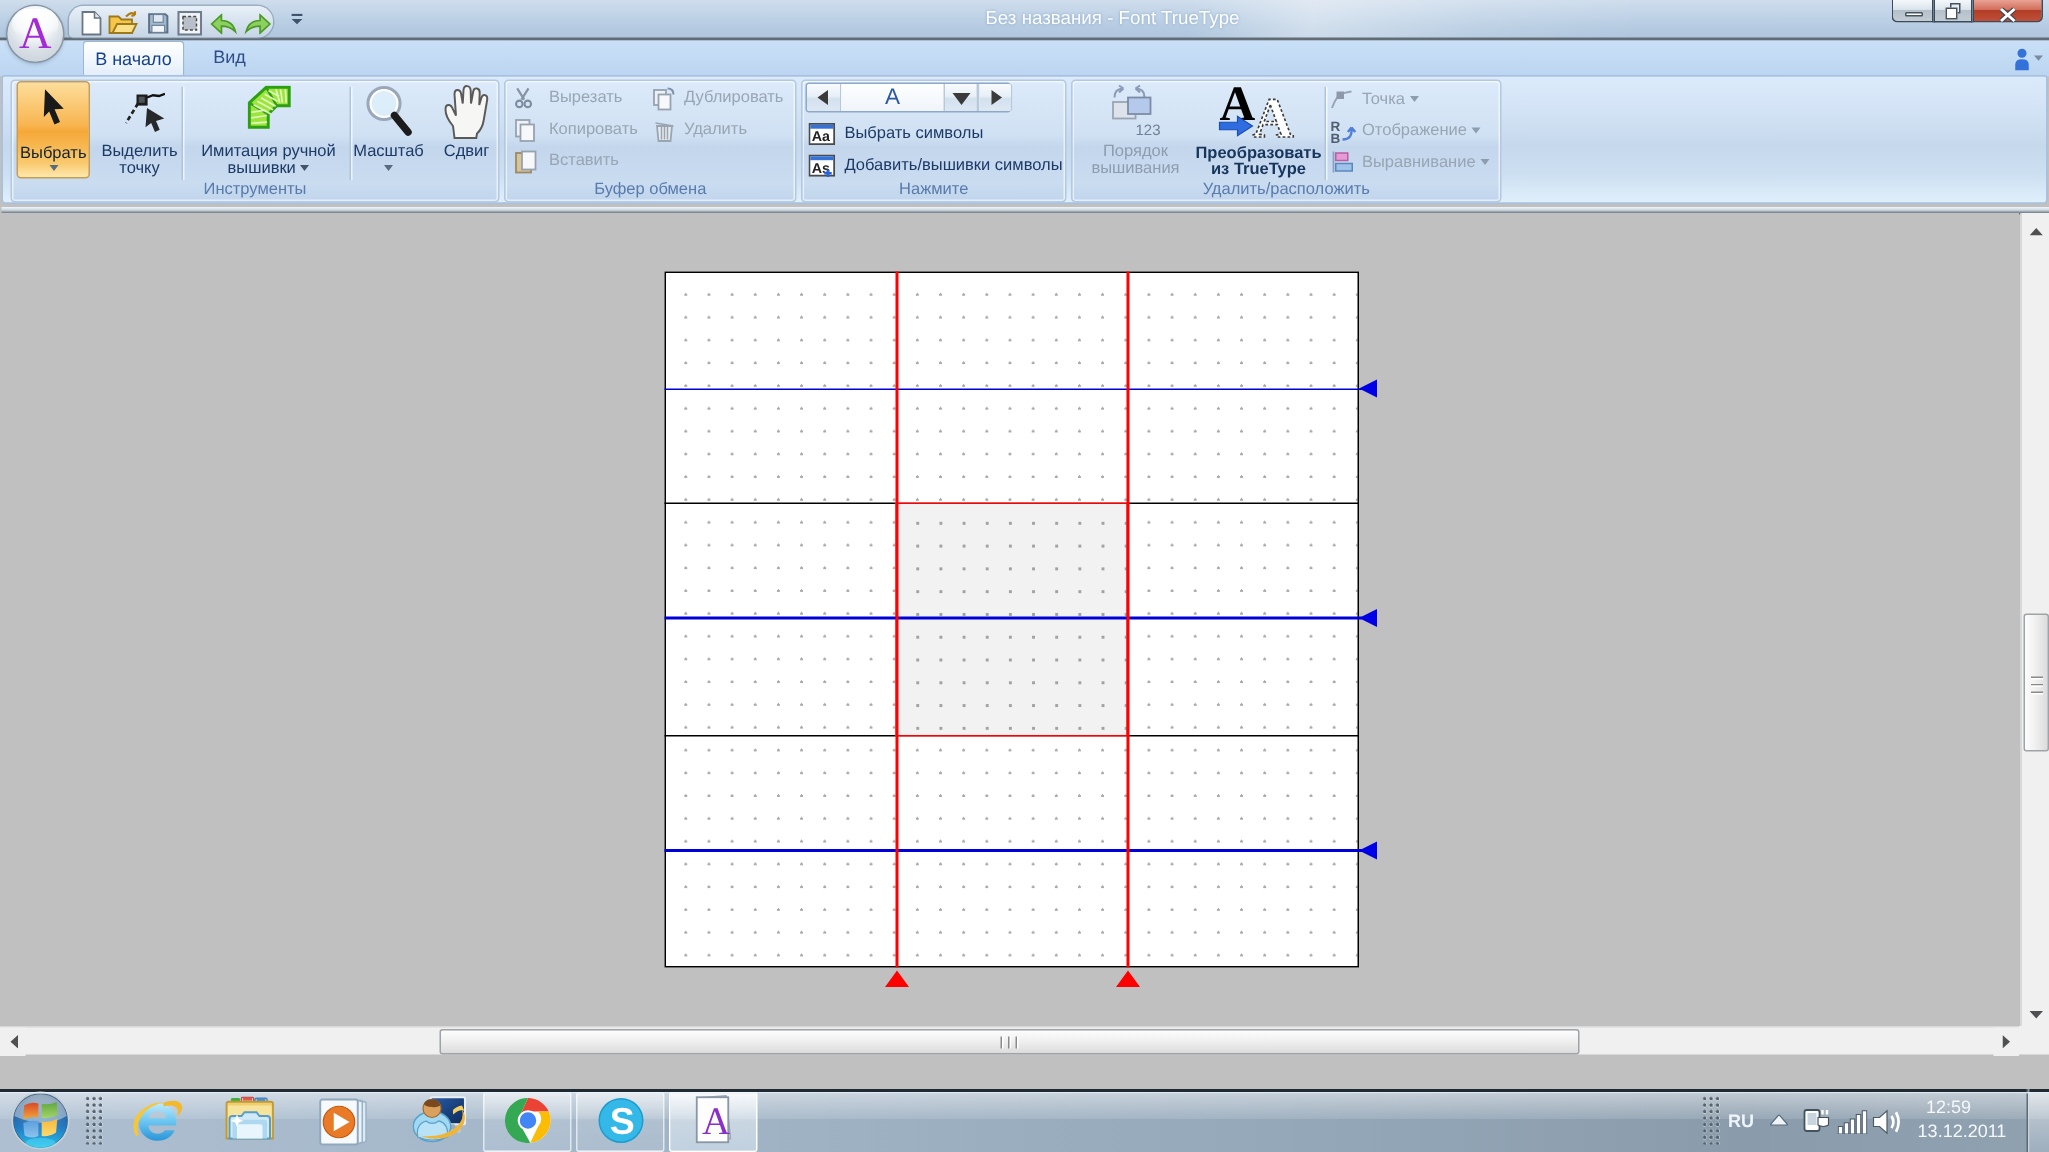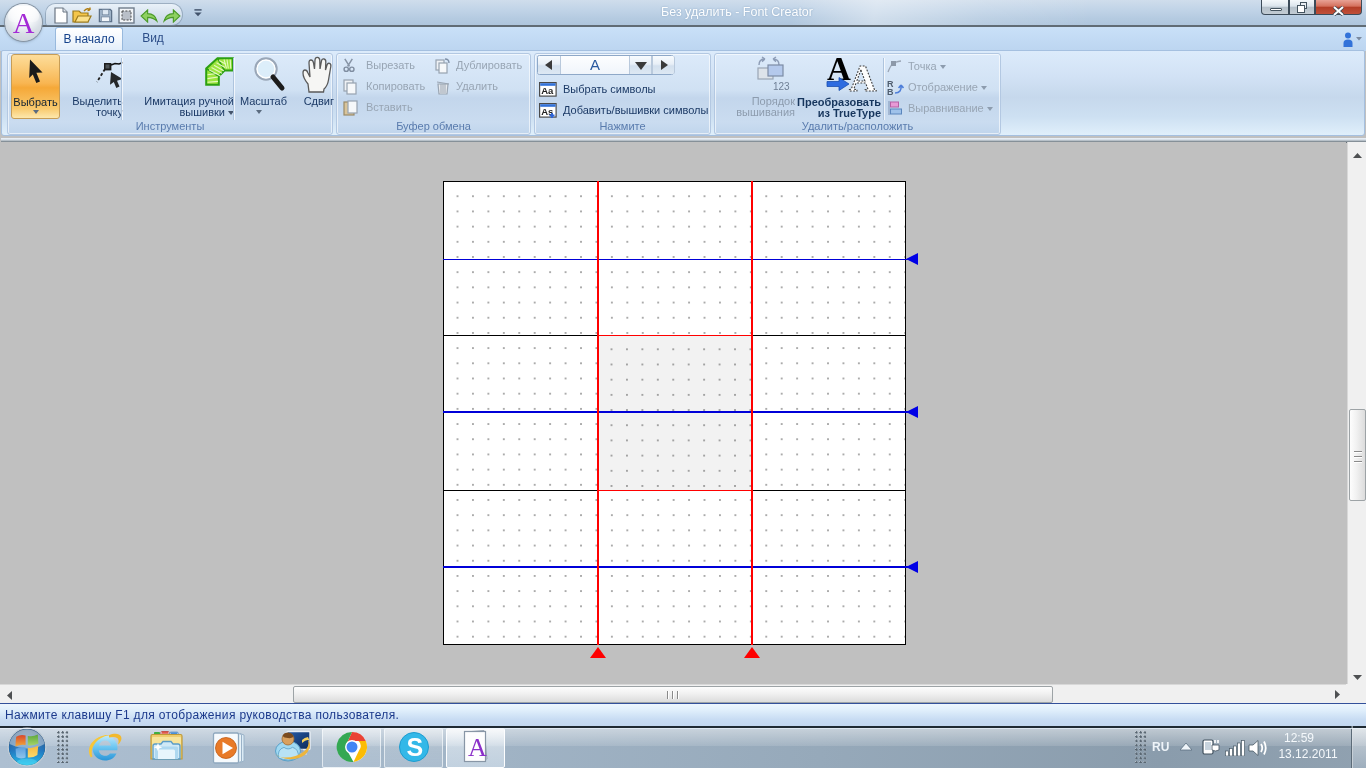--- a/index.html
+++ b/index.html
@@ -60,21 +60,21 @@
 #ribbon:after { content:""; position:absolute; left:-1px; top:87px; width:1366px; height:5px;
   background:linear-gradient(to bottom,#eef5fc 0%, #cfd8e0 40%, #6d7880 80%, #5f6a72 100%); }
 
 .group { position:absolute; top:2px; height:82px; border:1px solid #b3c8e2; border-radius:3px;
   background:linear-gradient(to bottom,#dceafa 0%,#d0e1f3 45%,#c3d6ec 55%,#cadcf0 85%,#c0d5ec 100%);
   box-shadow:inset 0 0 0 1px rgba(255,255,255,.6); }
 .glabel { position:absolute; left:0; bottom:2px; width:100%; text-align:center; font-size:11px; color:#597bad; }
 .vsep { position:absolute; top:4px; height:62px; width:1px; background:#aec4de; box-shadow:1px 0 0 rgba(255,255,255,.7); }
 
 
-.bigbtn { position:absolute; top:1px; height:65px; text-align:right; font-size:11px; color:#1c3a66; }
+.bigbtn { position:absolute; top:1px; height:65px; text-align:center; font-size:11px; color:#1c3a66; }
 .bigbtn .lbl { position:absolute; left:0; right:0; top:41px; line-height:10.5px; }
 .graytext { color:#8d9cae !important; }
 .dropArrow { display:inline-block; width:0; height:0; border-left:3px solid transparent; border-right:3px solid transparent; border-top:4px solid #5a6b7f; vertical-align:middle; }
 
 #btnSelect { position:absolute; left:3px; top:0; width:49px; height:65px; border:1px solid #c79d56; border-radius:3px;
   background:linear-gradient(to bottom,#fddd9b 0%,#fbce7e 18%,#f8b551 45%,#f5a838 52%,#f9c96d 85%,#fde8ad 100%);
   font-size:11px; color:#1a2c48; text-align:center; }
 
 
 .smallrow { position:absolute; height:16px; font-size:11px; color:#98a5b4; white-space:nowrap; }
@@ -135,21 +135,21 @@
   background-image:radial-gradient(circle at 1.4px 1.4px, #55636f 1px, rgba(255,255,255,.45) 1.35px, transparent 1.8px);
   background-size:4.3px 4.3px; background-position:0 0; }
 
 #person svg { display:block; }
 </style>
 </head>
 <body>
 <div id="app">
 
   <div id="titlebar"></div>
-  <div id="titletext">Без удалить - Font Creator</div>
+  <div id="titletext">Без названия - Font TrueType</div>
   <div id="winbtns">
     <div class="wbtn" id="wmin">
         <i></i>
       </div>
     <div class="wbtn" id="wres">
         <i></i>
       </div>
     <div class="wbtn" id="wclose">
         <i><svg width="11" height="10" viewBox="0 0 11 10">
             <path d="M1 1 L10 9 M10 1 L1 9" stroke="#3a4a56" stroke-width="3.4"></path>
@@ -428,23 +428,20 @@
         </svg>
     </div>
     <div class="sthumbv" style="left:1px;top:267px;width:16.5px;height:92px;">
       <div style="position:absolute;left:4px;top:41px;width:8px;height:2px;border-top:1px solid #8a8a8a;border-bottom:1px solid #fff;"></div>
       <div style="position:absolute;left:4px;top:46px;width:8px;height:2px;border-top:1px solid #8a8a8a;border-bottom:1px solid #fff;"></div>
       <div style="position:absolute;left:4px;top:51px;width:8px;height:2px;border-top:1px solid #8a8a8a;border-bottom:1px solid #fff;"></div>
     </div>
   </div>
   <div id="corner"></div>
 
-  <div id="statusbar">
-      <div class="txt">Нажмите клавишу F1 для отображения руководства пользователя.</div>
-    </div>
 
   <div id="taskbar">
     <div class="glass"></div>
 
     <svg width="48" height="42" viewBox="0 0 48 42" style="position:absolute;left:0;top:0;">
       <defs>
         <radialGradient id="orbbg" cx="50%" cy="40%" r="62%">
           <stop offset="0%" stop-color="#93a9bd"></stop>
             <stop offset="50%" stop-color="#5a7a9a"></stop>
             <stop offset="85%" stop-color="#26496e"></stop>

